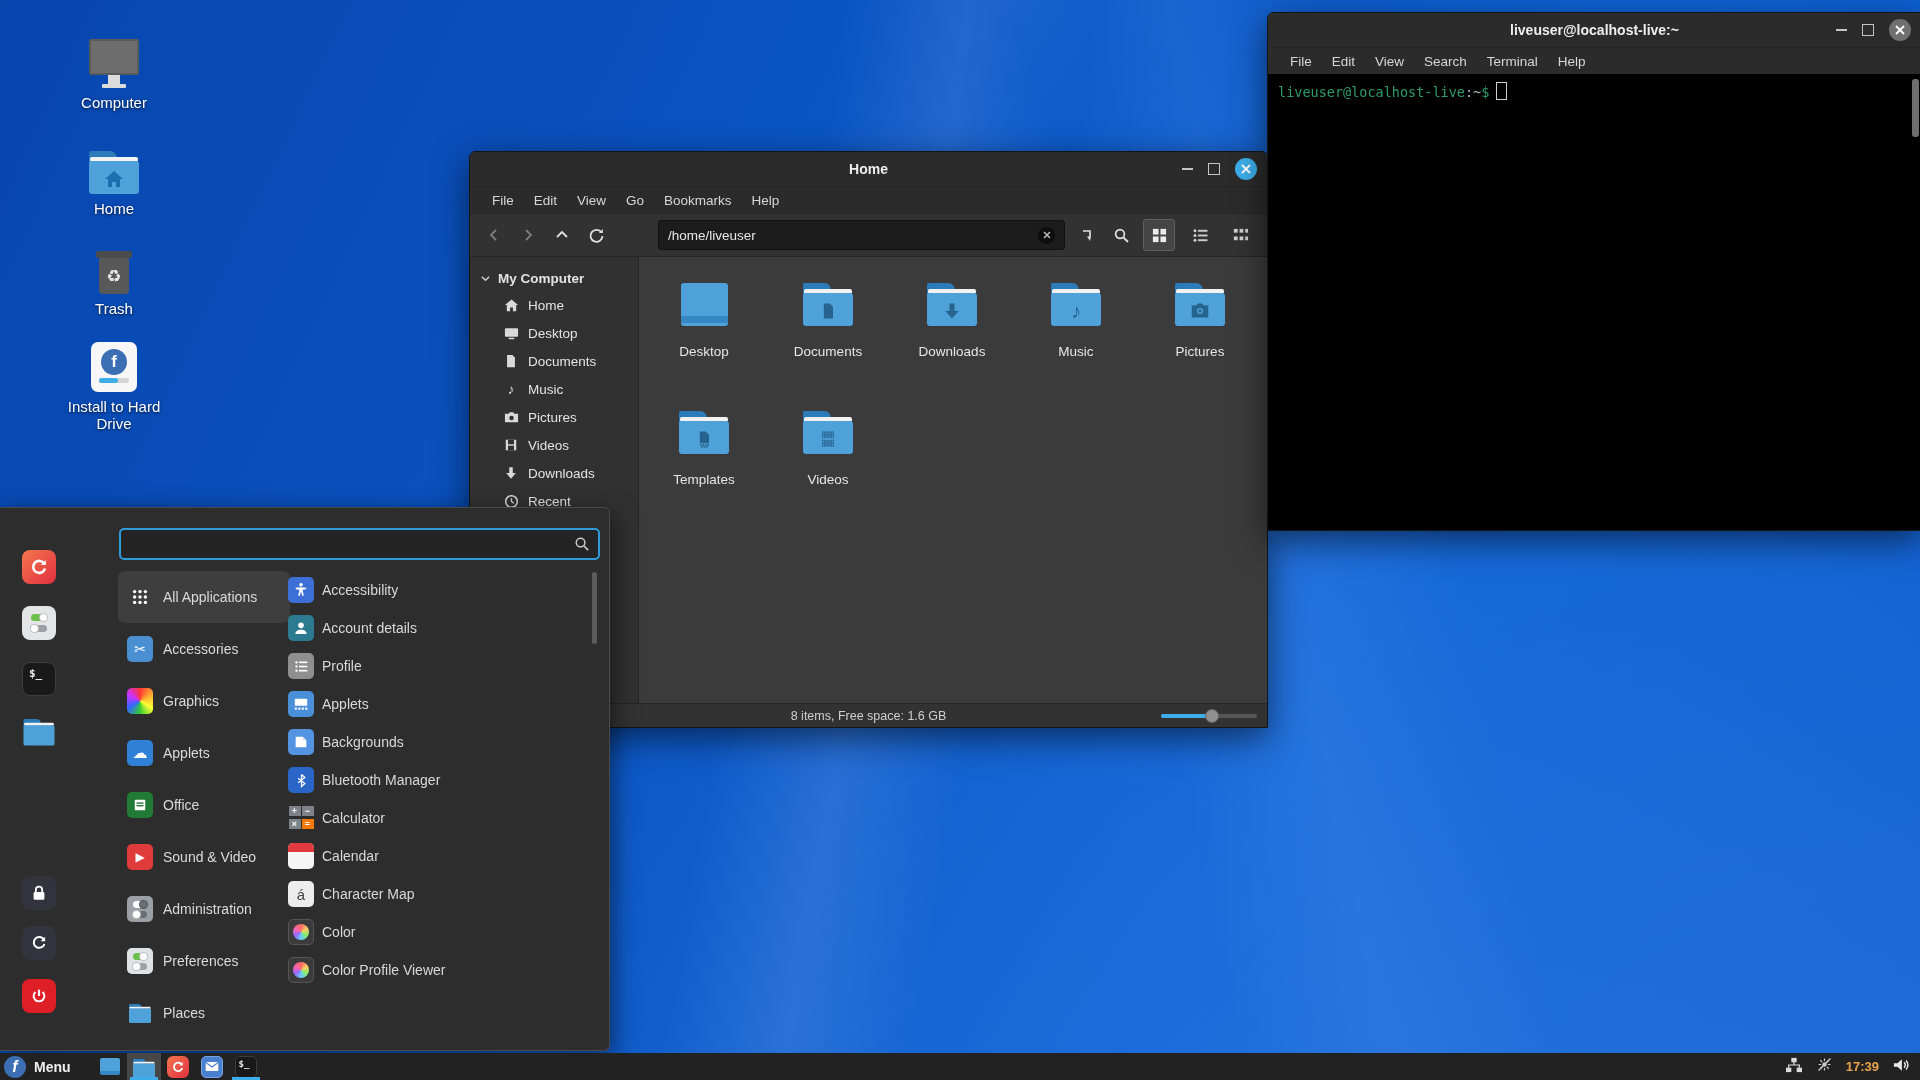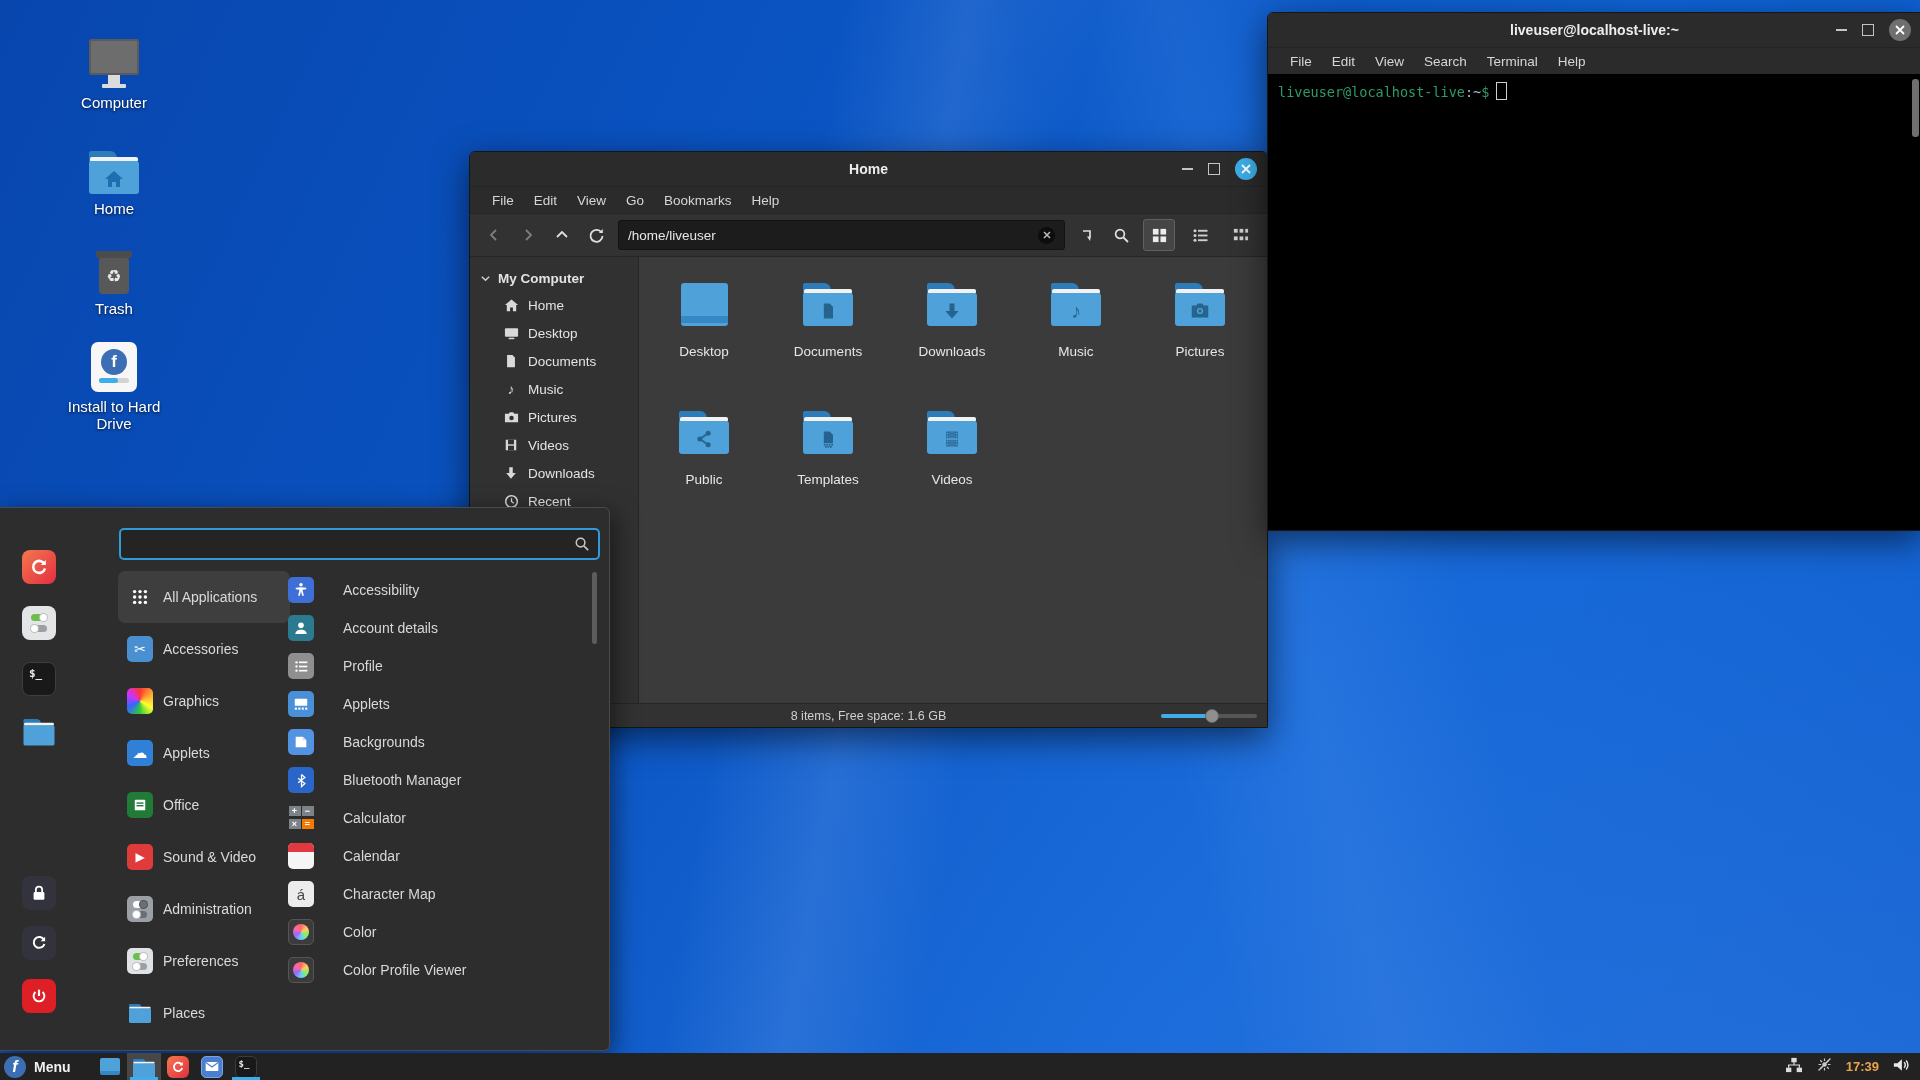--- a/index.html
+++ b/index.html
@@ -50,21 +50,21 @@
   .wb-close{width:22px;height:22px;border-radius:50%;display:flex;align-items:center;justify-content:center;}
   .wb-close svg{display:block;}
   .menubar{height:26px;background:#2b2b2b;border-top:1px solid #242424;display:flex;align-items:center;
     padding:0 12px;color:#d6d6d6;font-size:13.5px;flex:0 0 auto;}
   .menubar span{padding:3px 10px;}
   
   .fm-toolbar{height:42px;background:#323232;border-top:1px solid #262626;border-bottom:1px solid #262626;
     display:flex;align-items:center;padding:0 12px;gap:10px;flex:0 0 auto;}
   .tbtn{width:24px;height:24px;display:flex;align-items:center;justify-content:center;}
   .pathbar{flex:1;height:28px;background:#1c1c1c;border:1px solid #121212;border-radius:3px;
-    display:flex;align-items:center;padding:0 9px;color:#e6e6e6;font-size:13.5px;}
+    display:flex;align-items:center;padding:0 9px;color:#e6e6e6;font-size:13.5px;margin-left:40px;}
   .clearbtn{margin-left:auto;width:17px;height:17px;border-radius:50%;background:#0d0d0d;
     display:flex;align-items:center;justify-content:center;}
   .viewbtn{width:30px;height:30px;display:flex;align-items:center;justify-content:center;border-radius:3px;}
   .viewbtn.active{background:#454545;border:1px solid #606060;}
   .fm-body{flex:1;display:flex;min-height:0;}
   .fm-side{width:168px;background:#313131;border-right:1px solid #262626;padding-top:9px;
     color:#e3e3e3;font-size:13.5px;flex:0 0 auto;}
   .side-root{display:flex;align-items:center;gap:7px;padding:5px 10px;font-weight:bold;}
   .side-item{display:flex;align-items:center;gap:9px;padding:0 8px 0 33px;height:28px;}
   .side-item .si{width:16px;display:flex;justify-content:center;color:#d9d9d9;font-size:14px;}
@@ -98,21 +98,21 @@
     display:flex;align-items:center;justify-content:center;}
   .searchbox{position:absolute;left:119px;top:20px;width:481px;height:32px;box-sizing:border-box;
     background:#242424;border:2px solid #2f9bd8;border-radius:5px;display:flex;align-items:center;padding:0 8px;}
   .searchbox input{flex:1;background:transparent;border:none;outline:none;color:#e8e8e8;font-size:14px;}
   .cats{position:absolute;left:118px;top:63px;width:172px;}
   .cat{display:flex;align-items:center;gap:10px;height:52px;padding:0 9px;color:#dadada;font-size:14px;}
   .cat.selected{background:#3e3e3e;border-radius:7px;}
   .cicon{width:26px;height:26px;border-radius:5px;display:flex;align-items:center;justify-content:center;
     color:#fff;flex:0 0 auto;}
   .apps{position:absolute;left:288px;top:63px;width:300px;}
-  .app{display:flex;align-items:center;gap:29px;height:38px;color:#d8d8d8;font-size:14px;}
+  .app{display:flex;align-items:center;gap:8px;height:38px;color:#d8d8d8;font-size:14px;}
   .app.faded{opacity:.35;}
   .menu-scroll{position:absolute;left:592px;top:64px;width:5px;height:72px;background:#5c5c5c;border-radius:3px;}
   .tgl{width:16px;height:7px;border-radius:4px;position:relative;}
   .tgl i{position:absolute;top:-1px;width:9px;height:9px;border-radius:50%;background:#fff;border:1px solid rgba(0,0,0,.25);box-sizing:border-box;}
   
   .taskbar{position:absolute;left:0;top:1053px;width:1920px;height:27px;background:#222;
     display:flex;align-items:center;z-index:40;}
   .menu-btn{display:flex;align-items:center;gap:8px;height:100%;padding:0 12px 0 4px;}
   .fedora{width:22px;height:22px;border-radius:50%;background:#3c6eb4;color:#fff;font-weight:bold;
     font-size:16px;font-style:italic;display:flex;align-items:center;justify-content:center;}
@@ -405,38 +405,20 @@
               <span class="fglyph">
                   <svg width="22" height="22" viewBox="0 0 24 24">
                     <path d="M8 6l1.6-2.2h4.8L16 6h5v13H3V6z" fill="#26648f"></path>
                     <circle cx="12" cy="12" r="3.4" fill="#4fa1d9"></circle>
                     <circle cx="12" cy="12" r="1.8" fill="#26648f"></circle>
                   </svg>
                 </span>
               </div>
             </div>
           <div class="flabel">Pictures</div>
-          </div>
-        <div class="fitem">
-          <div class="fart">
-            <div class="folder">
-                <i class="ftab"></i>
-                <i class="fstrip"></i>
-                <b class="fbody"></b>
-              <span class="fglyph">
-                  <svg width="20" height="20" viewBox="0 0 24 24">
-                    <path d="M7 12l10-7M7 12l10 7" stroke="#26648f" stroke-width="2.2" fill="none"></path>
-                    <circle cx="7" cy="12" r="3" fill="#26648f"></circle>
-                    <circle cx="17" cy="5" r="3" fill="#26648f"></circle>
-                    <circle cx="17" cy="19" r="3" fill="#26648f"></circle>
-                  </svg>
-                </span>
-              </div>
-            </div>
-          <div class="flabel">Public</div>
           </div>
         <div class="fitem">
           <div class="fart">
             <div class="folder">
                 <i class="ftab"></i>
                 <i class="fstrip"></i>
                 <b class="fbody"></b>
               <span class="fglyph">
                   <svg width="20" height="20" viewBox="0 0 24 24">
                     <path d="M7 3h7l4 4v10H7z" fill="#26648f"></path>

